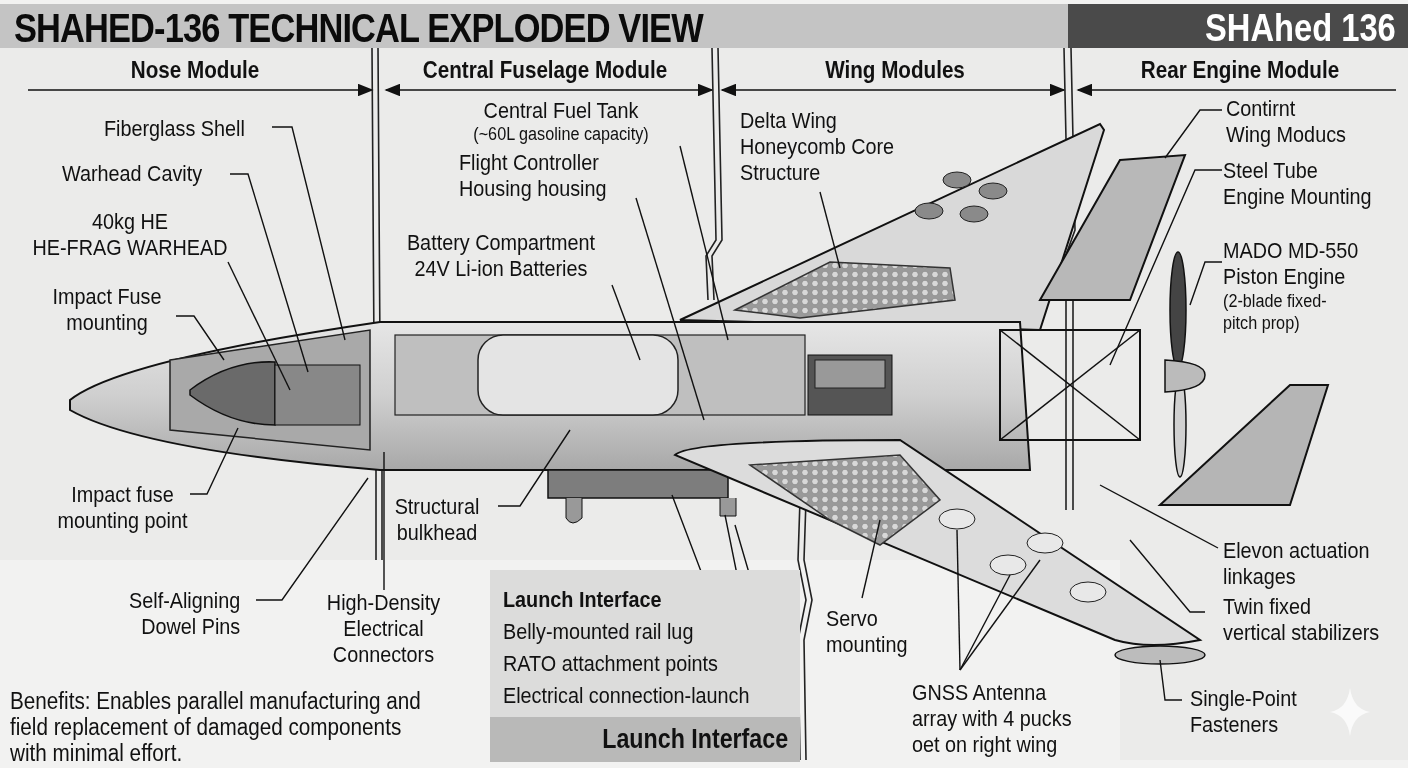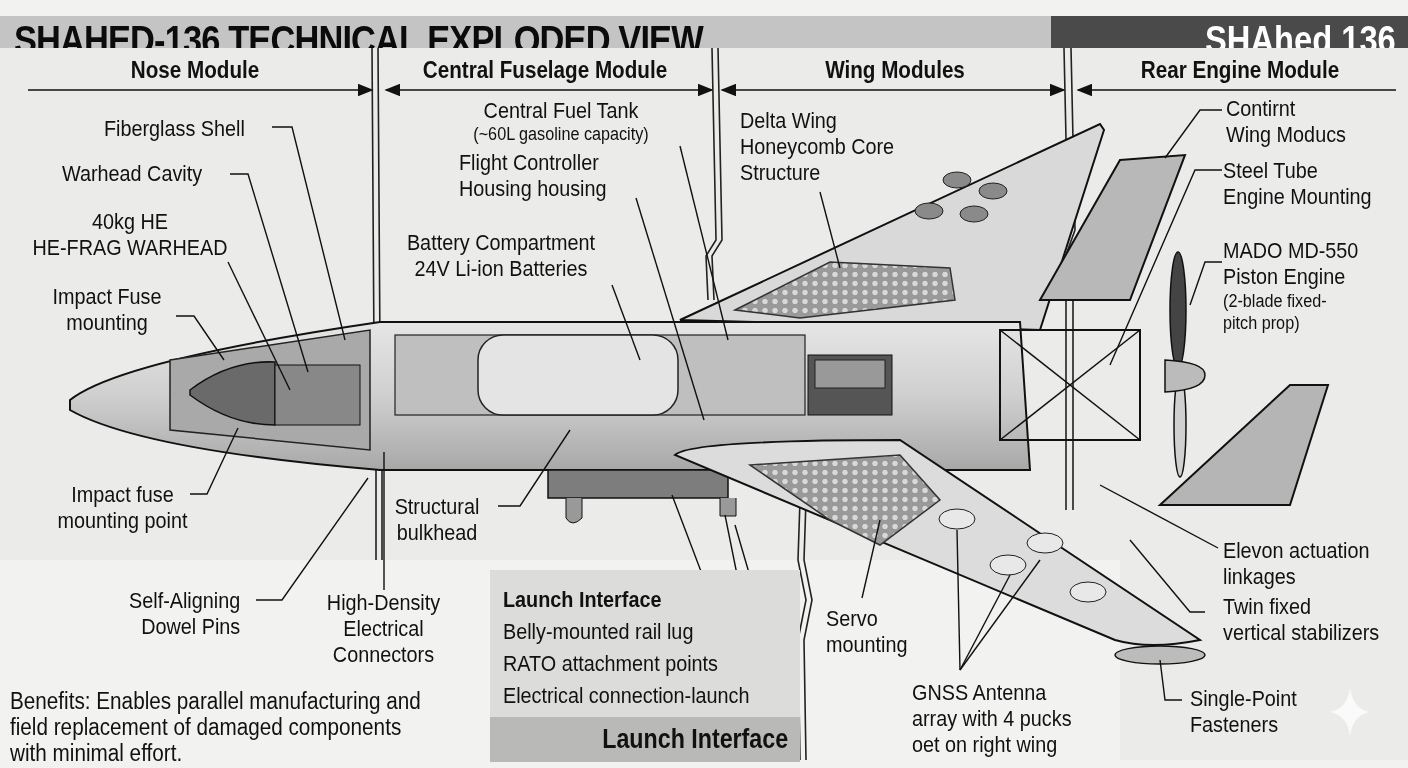--- a/index.html
+++ b/index.html
@@ -1,19 +1,19 @@
 <!DOCTYPE html>
 <html><head>
 <meta charset="utf-8">
 <style>
   html,body{margin:0;padding:0;}
   body{width:1408px;height:768px;overflow:hidden;background:#f2f2f1;font-family:"Liberation Sans",sans-serif;color:#111;position:relative;}
-  .titlebar{position:absolute;left:0;top:16px;width:1408px;height:56px;background:#c4c4c4;}
+  .titlebar{position:absolute;left:0;top:4px;width:1408px;height:56px;background:#c4c4c4;}
   .title{position:absolute;left:14px;top:2px;font-size:40px;font-weight:bold;letter-spacing:-1px;transform:scaleX(0.86);transform-origin:left top;white-space:nowrap;color:#0b0b0b;}
-  .brand{position:absolute;right:0;top:0;width:340px;height:48px;background:#4a4a4a;padding-left:17px;}
+  .brand{position:absolute;right:0;top:0;width:340px;height:48px;background:#4a4a4a;}
   .brand span{position:absolute;right:12px;top:3px;font-size:38px;font-weight:bold;color:#fff;transform:scaleX(0.86);transform-origin:right top;white-space:nowrap;}
   .panel{position:absolute;left:0;top:48px;width:1408px;height:512px;background:#ebebea;}
   .panel2{position:absolute;left:1120px;top:560px;width:288px;height:200px;background:#ebebea;}
   .sec{position:absolute;top:56px;font-size:24px;font-weight:bold;transform:scaleX(0.86);white-space:nowrap;text-align:center;}
   .lbl{position:absolute;font-size:22px;line-height:26px;white-space:nowrap;transform:scaleX(0.9);transform-origin:left top;}
   .sm{font-size:18px;}
   .launch-box{position:absolute;left:490px;top:570px;width:310px;height:190px;background:#dcdcdb;}
   .launch-foot{position:absolute;left:490px;top:717px;width:310px;height:45px;background:#b9b9b8;}
   .launch-foot span{position:absolute;right:12px;top:7px;font-size:27px;font-weight:bold;transform:scaleX(0.86);transform-origin:right top;}
   .launch-head{font-weight:bold;}

